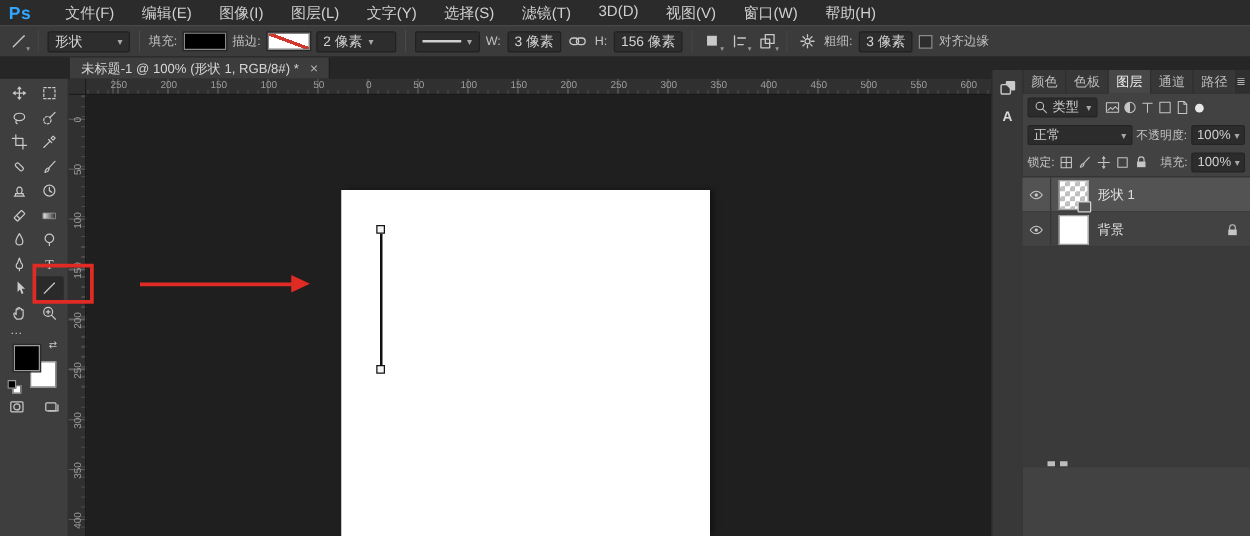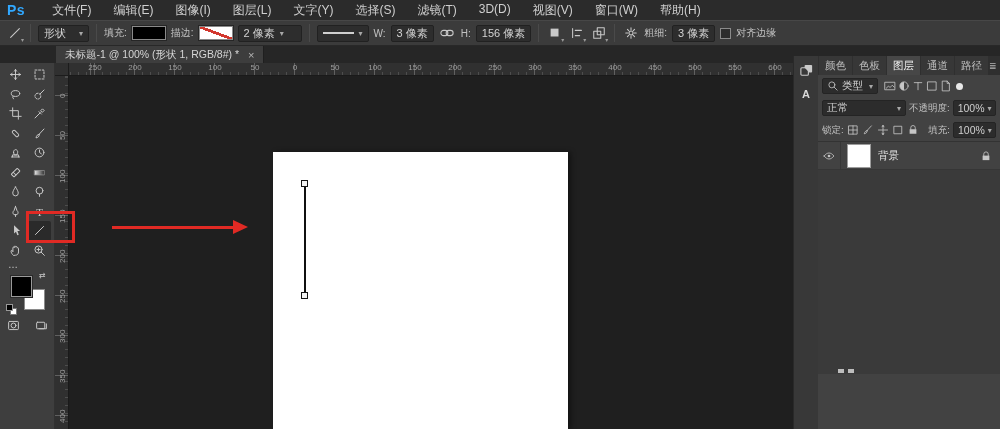--- a/index.html
+++ b/index.html
@@ -140,21 +140,21 @@
 </div>
 
 <div id="optionsbar">
   <span class="ob-icon">
     <svg class="oi" viewBox="0 0 16 16">
         <path d="M3 13L13 3"></path>
       </svg>
       <span class="dd">▾</span>
   </span>
   <span class="ob-sep"></span>
-  <span class="ob-field" style="width:51px;justify-content:space-between;">
+  <span class="ob-field" style="width:66px;justify-content:space-between;">
     <span>形状</span>
       <span class="chev">▾</span>
   </span>
   <span class="ob-sep"></span>
   <span class="plabel">填充:</span>
   <span class="swatch-fill"></span>
   <span class="plabel">描边:</span>
   <span class="swatch-stroke"></span>
   <span class="ob-field" style="width:64px;justify-content:flex-start;">
     <span>2 像素</span>
@@ -489,20 +489,32 @@
         <path d="M5 7V5a3 3 0 016 0v2"></path>
         <rect x="3.5" y="7" width="9" height="6" fill="#c6c6c6" stroke="none"></rect>
       </svg>
     <span class="plabel" style="font-size:9.5px;margin-left:auto;">填充:</span>
     <span class="pfield" style="width:43px;">
       <span>100%</span>
         <span class="chev" style="margin-left:auto;">▾</span>
     </span>
   </div>
   <div id="layers-list">
+    <div class="layer-row selected">
+      <span class="eye-col">
+        <svg class="pi" viewBox="0 0 16 16">
+            <path d="M1.5 8c2-2.7 4.3-4 6.5-4s4.5 1.3 6.5 4c-2 2.7-4.3 4-6.5 4S3.5 10.7 1.5 8z"></path>
+            <circle cx="8" cy="8" r="1.8" fill="#c6c6c6" stroke="none"></circle>
+          </svg>
+      </span>
+      <span class="thumb checker">
+        <span class="shape-badge"></span>
+      </span>
+      <span class="layer-name">形状 1</span>
+    </div>
     <div class="layer-row">
       <span class="eye-col">
         <svg class="pi" viewBox="0 0 16 16">
             <path d="M1.5 8c2-2.7 4.3-4 6.5-4s4.5 1.3 6.5 4c-2 2.7-4.3 4-6.5 4S3.5 10.7 1.5 8z"></path>
             <circle cx="8" cy="8" r="1.8" fill="#c6c6c6" stroke="none"></circle>
           </svg>
       </span>
       <span class="thumb"></span>
       <span class="layer-name">背景</span>
       <svg class="pi row-lock" viewBox="0 0 16 16">

